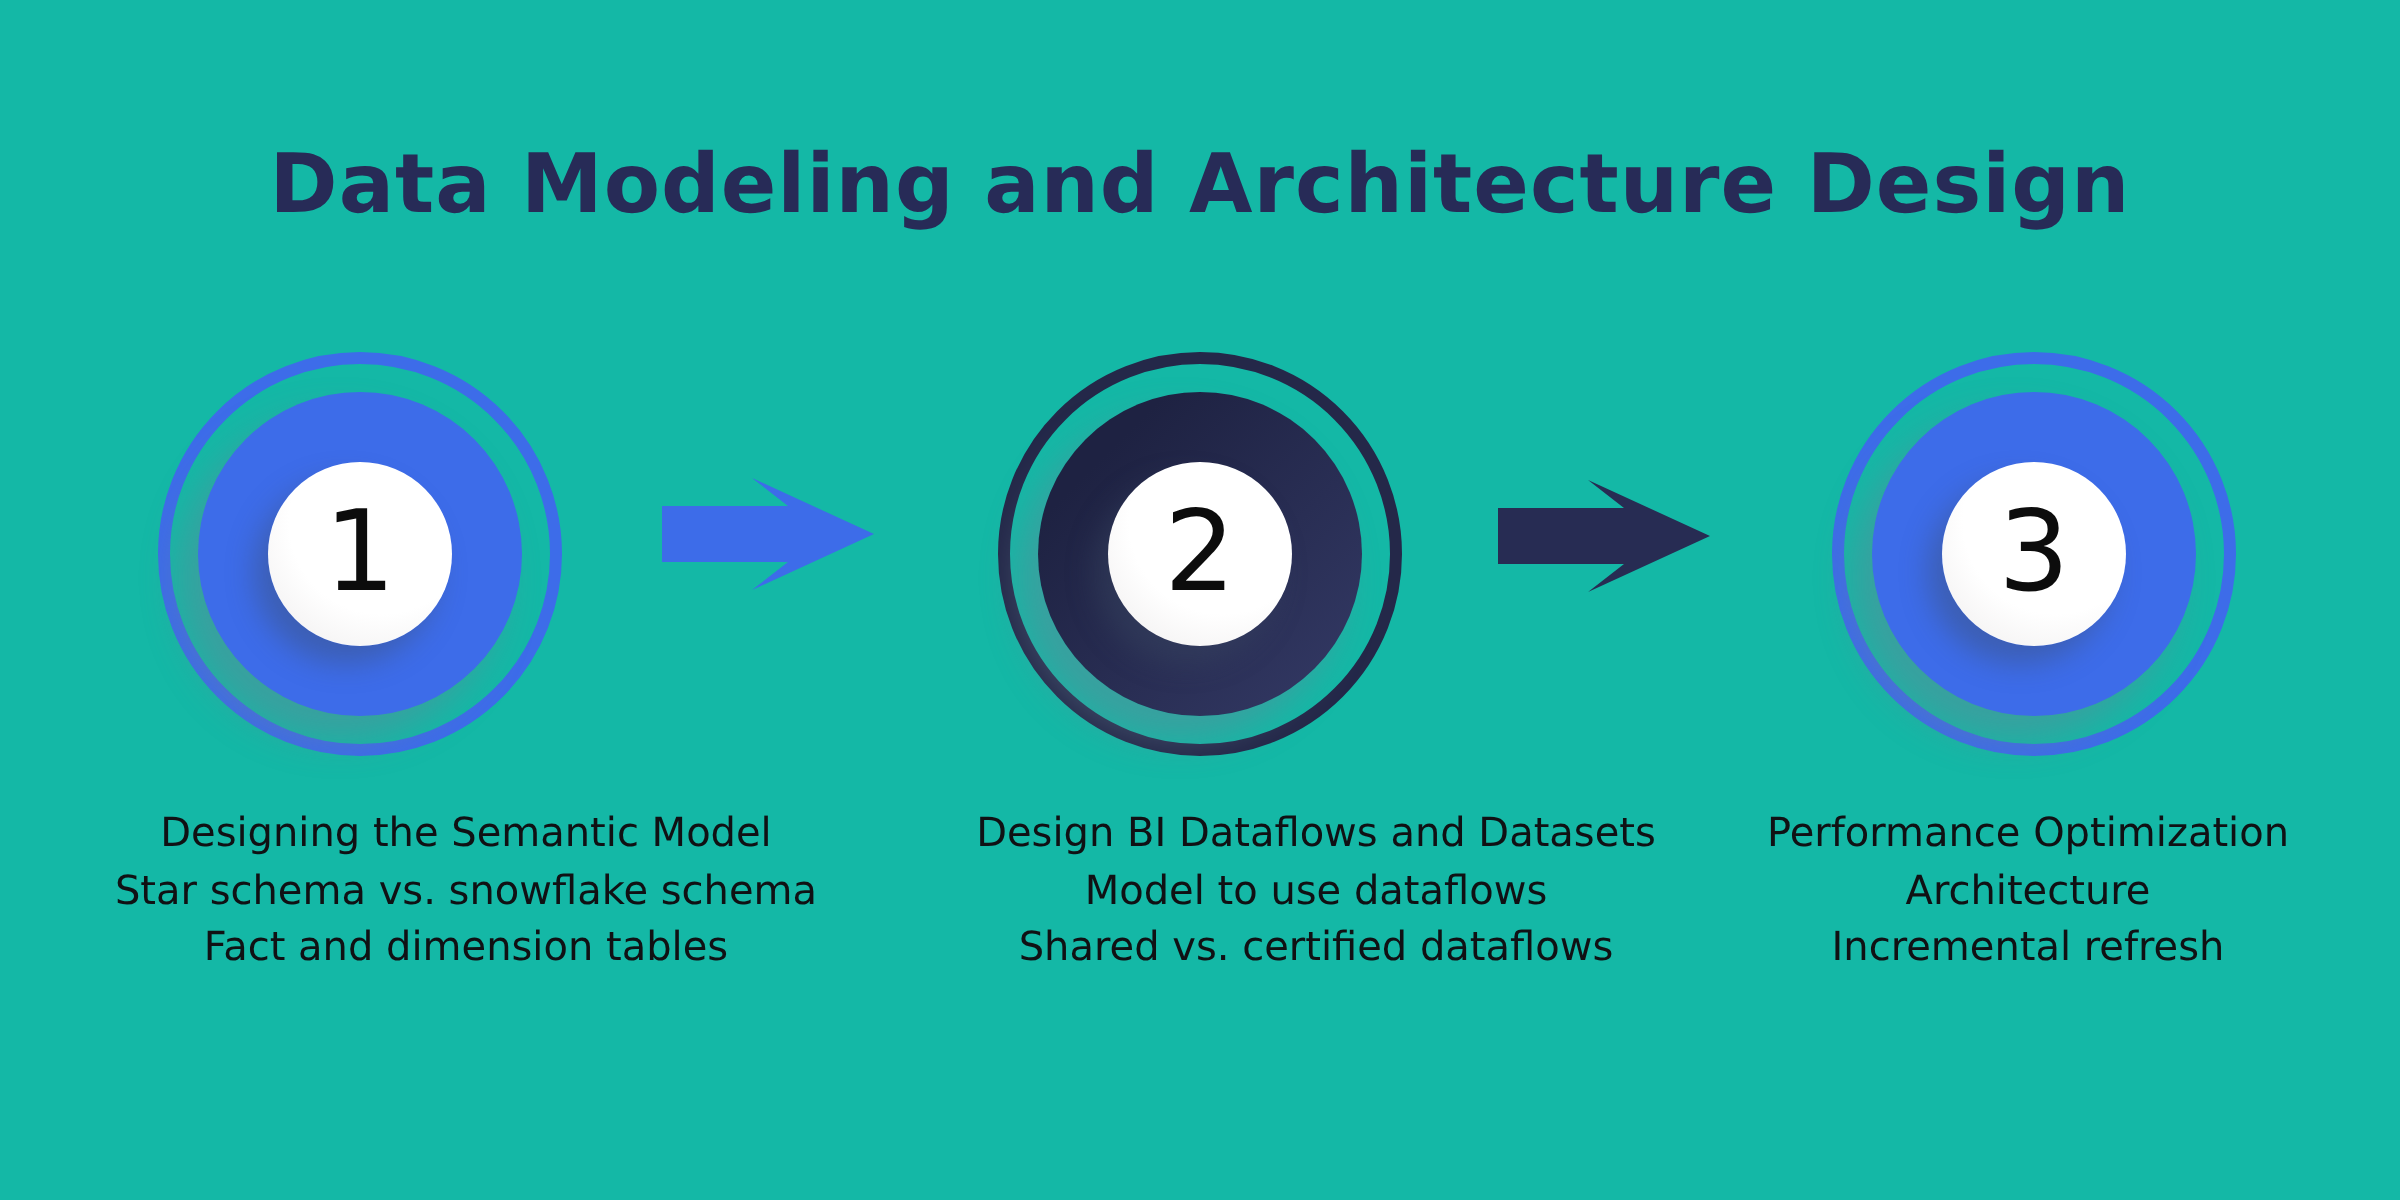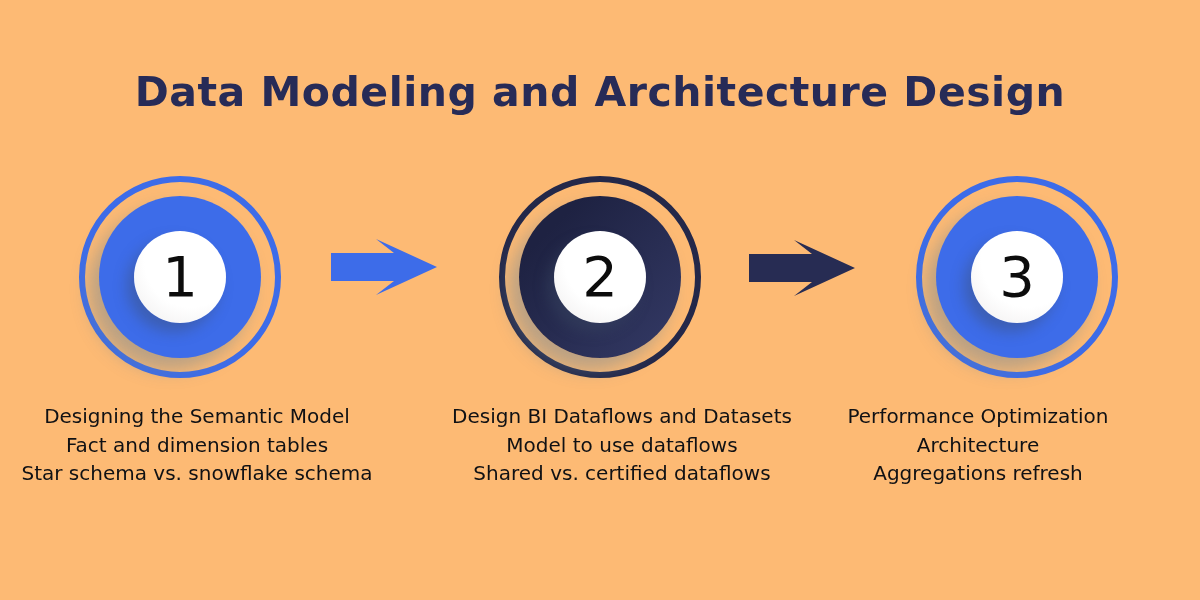--- a/index.html
+++ b/index.html
@@ -1,19 +1,19 @@
 <!DOCTYPE html>
 <html><head>
 <meta charset="utf-8">
 <style>
   html,body{margin:0;padding:0;}
   body{font-family:"DejaVu Sans","Liberation Sans",sans-serif;}
   .canvas{
     position:relative;width:1200px;height:600px;overflow:hidden;
-    background:#fdba74;
+    background:#14b8a6;
   }
   .title{
     position:absolute;top:68px;left:0;width:1200px;margin:0;
     text-align:center;font-size:41px;font-weight:800;letter-spacing:.5px;
     color:#272b57;
   }
   
   .badge{
     position:absolute;top:176px;width:202px;height:202px;box-sizing:border-box;
     border-radius:50%;display:flex;align-items:center;justify-content:center;
@@ -34,21 +34,21 @@
     display:flex;align-items:center;justify-content:center;
   }
   .num{font-size:56px;color:#0c0c0c;line-height:1;}
   
   .arrow{position:absolute;}
   .arrow.blue polygon{fill:#3d6ce9;}
   .arrow.navy polygon{fill:#272c53;}
   
   .caption{
     position:absolute;top:402px;text-align:center;
-    font-size:20px;line-height:28.5px;color:#101114;font-weight:500;
+    font-size:20px;line-height:28.5px;color:#101114;font-weight:500;padding-left:36px;
   }
 </style>
 </head>
 <body>
 
 <div class="canvas">
 
   <h1 class="title">Data Modeling and Architecture Design</h1>
 
   <div class="badge blue" style="left:79px">
@@ -78,29 +78,29 @@
   <div class="badge blue" style="left:916px">
     <div class="disc">
       <div class="num-circle">
         <span class="num">3</span>
       </div>
     </div>
   </div>
 
   <div class="caption" style="left:0;width:394px">
     <div>Designing the Semantic Model</div>
+    <div>Star schema vs. snowflake schema</div>
     <div>Fact and dimension tables</div>
-    <div>Star schema vs. snowflake schema</div>
   </div>
 
   <div class="caption" style="left:422px;width:400px">
     <div>Design BI Dataflows and Datasets</div>
     <div>Model to use dataflows</div>
     <div>Shared vs. certified dataflows</div>
   </div>
 
   <div class="caption" style="left:798px;width:360px">
     <div>Performance Optimization</div>
     <div>Architecture</div>
-    <div>Aggregations refresh</div>
+    <div>Incremental refresh</div>
   </div>
 
 </div>
 
 </body></html>

